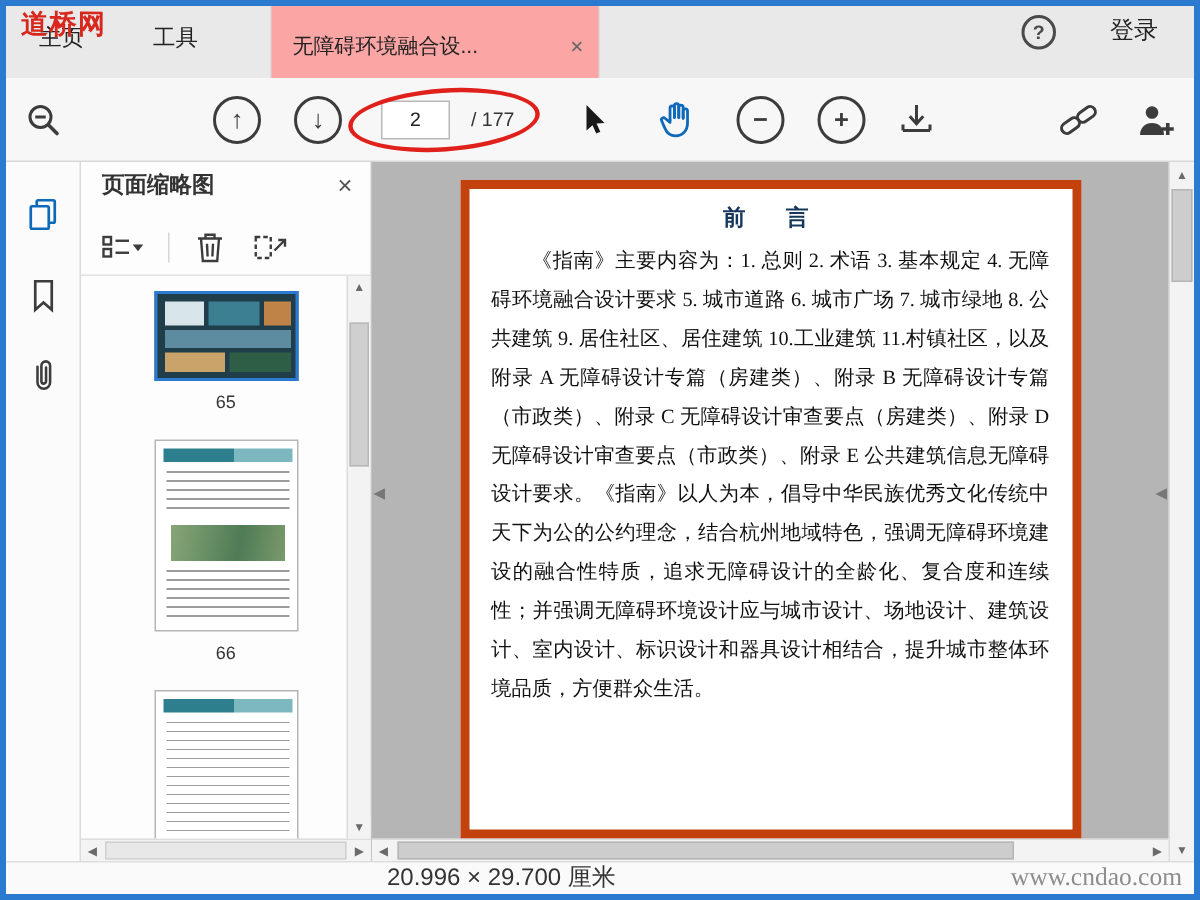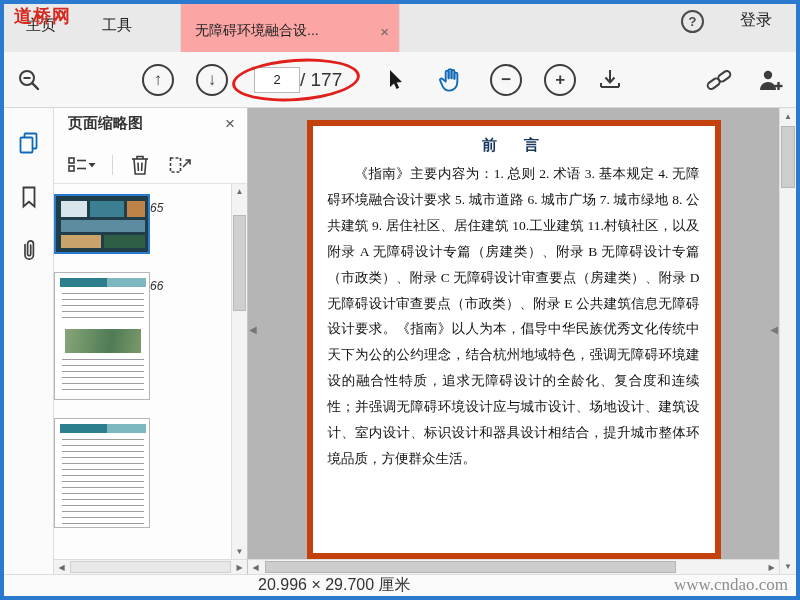--- a/index.html
+++ b/index.html
@@ -30,42 +30,42 @@
   
   .toolbar { flex:0 0 56px; background:#f7f7f7; border-bottom:1px solid #d8d8d8;
     display:flex; align-items:center; padding:0 12px; position:relative; }
   .tb-icon { display:flex; align-items:center; justify-content:center; }
   .tb-icon svg { display:block; }
   .circle-btn { width:32px; height:32px; border:2px solid #3c3c3c; border-radius:50%;
     display:flex; align-items:center; justify-content:center;
     font-size:17px; font-weight:bold; color:#3c3c3c; background:transparent; }
   .page-input { width:46px; height:26px; border:1px solid #b8b8b8; background:#fff;
     text-align:center; font-size:13px; color:#222; margin-left:26px; }
-  .page-total { font-size:19px; color:#333; margin-left:0; }
+  .page-total { font-size:13px; color:#333; margin-left:14px; }
   .red-ellipse { position:absolute; left:228px; top:7px; width:128px; height:42px;
     border:3px solid #e0201a; border-radius:50%; transform:rotate(-4deg);
     z-index:10; pointer-events:none; }
   .ml100{margin-left:100px;} .ml40{margin-left:40px;}
   .ml28{margin-left:28px;} .ml26{margin-left:26px;} .ml22{margin-left:22px;} .ml20{margin-left:20px;}
   .mla{margin-left:auto;} .mr22{margin-right:22px;}
   
   .middle { flex:1; min-height:0; display:flex; }
   .rail { flex:0 0 50px; background:#fbfbfb; border-right:1px solid #dcdcdc;
     display:flex; flex-direction:column; align-items:center; padding-top:22px; gap:28px; }
   
   .panel { flex:0 0 194px; background:#fdfdfd; border-right:1px solid #c6c6c6;
     display:flex; flex-direction:column; min-height:0; }
   .panel-header { flex:0 0 38px; display:flex; align-items:flex-start; padding:6px 12px 0 14px;
     font-size:15px; font-weight:bold; color:#333; }
   .panel-close { margin-left:auto; color:#555; font-size:17px; font-weight:normal; }
   .panel-tools { flex:0 0 38px; display:flex; align-items:center; gap:16px;
     padding:0 12px; border-bottom:1px solid #e2e2e2; }
   .vsep { width:1px; height:20px; background:#d6d6d6; }
   .panel-list { flex:1; position:relative; overflow:hidden; padding-top:10px; }
-  .thumb-item { display:flex; flex-direction:row; align-items:flex-start; margin-bottom:18px;font-style:italic; }
+  .thumb-item { display:flex; flex-direction:column; align-items:center; margin-bottom:18px; }
   .thumb-label { margin-top:7px; font-size:12px; color:#333; }
   .t65 { width:96px; height:60px; border:2px solid #2a7ad0; background:#203d4a; position:relative; }
   .t65 .a{position:absolute;left:5px;top:5px;width:26px;height:16px;background:#d8e6ec;}
   .t65 .b{position:absolute;left:34px;top:5px;width:34px;height:16px;background:#3c7f92;}
   .t65 .c{position:absolute;left:71px;top:5px;width:18px;height:16px;background:#c08347;}
   .t65 .d{position:absolute;left:5px;top:24px;width:84px;height:12px;background:#5d8ba0;}
   .t65 .e{position:absolute;left:5px;top:39px;width:40px;height:13px;background:#caa36a;}
   .t65 .f{position:absolute;left:48px;top:39px;width:41px;height:13px;background:#2f5e46;}
   .tpage { background:#fff; border:1px solid #b5b5b5; position:relative; }
   .t66 { width:96px; height:128px; }

